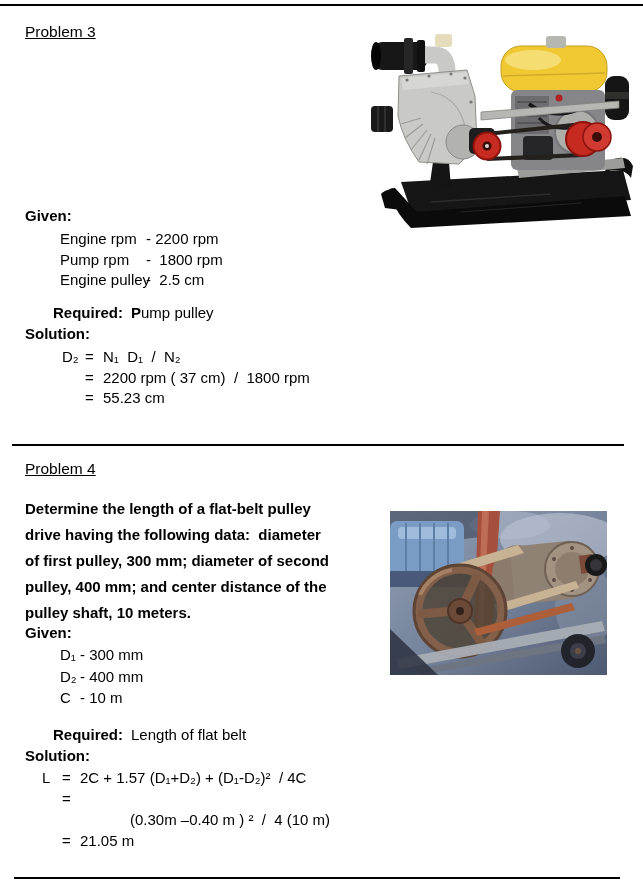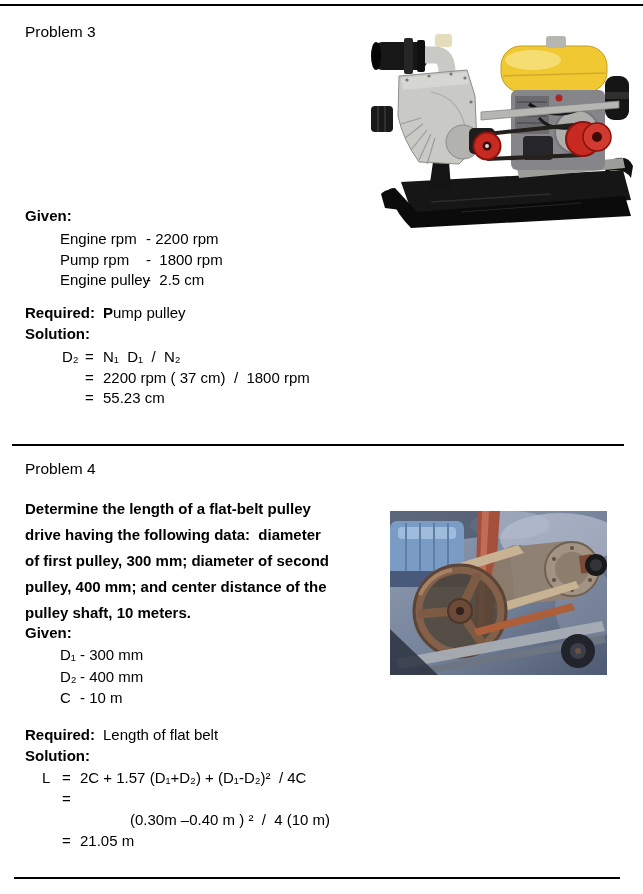--- a/index.html
+++ b/index.html
@@ -12,21 +12,21 @@
     font-family:"Liberation Sans","DejaVu Sans",sans-serif;
     font-size:15px;
     overflow:hidden;
   }
   .abs{position:absolute;}
   .rule{position:absolute;height:2px;background:#000;}
   #rule-top{left:0;top:4px;width:643px;}
   #rule-mid{left:12px;top:444px;width:612px;}
   #rule-bottom{left:14px;top:877px;width:606px;}
 
-  .title{font-size:15.5px;}
+  .title{font-size:15.5px;text-decoration:underline;}
   #p3-title{left:25px;top:23px;}
   #p4-title{left:25px;top:460px;}
 
   .statement{font-weight:700;line-height:26px;white-space:pre-wrap;}
   #p3-statement{left:25px;top:57px;width:352px;}
   #p4-statement{left:25px;top:496px;width:352px;}
 
   .sec-label{font-weight:700;}
   #p3-given-label{left:25px;top:207px;}
   #p4-given-label{left:25px;top:624px;}
@@ -35,21 +35,21 @@
 
   #p3-given{left:60px;top:229px;}
   #p4-given{left:60px;top:644px;}
   .given-row{display:flex;line-height:20.5px;}
   #p4-given .given-row{line-height:21.5px;}
   .g-label{white-space:pre;}
   #p3-given .g-label{width:86px;}
   #p4-given .g-label{width:20px;}
   .g-value{white-space:pre;}
 
-  .req{display:flex;}
+  .req{display:flex;margin-left:28px;}
   #p3-required{left:25px;top:304px;}
   #p4-required{left:25px;top:726px;}
   .req-label{font-weight:700;}
   .req-value{display:inline-block;margin-left:8px;}
   .bold-first::first-letter{font-weight:700;}
 
   #p3-solution{left:62px;top:347px;}
   #p4-solution{left:42px;top:767px;}
   .sol-row{display:flex;line-height:20.6px;}
   #p4-solution .sol-row{line-height:21px;}

